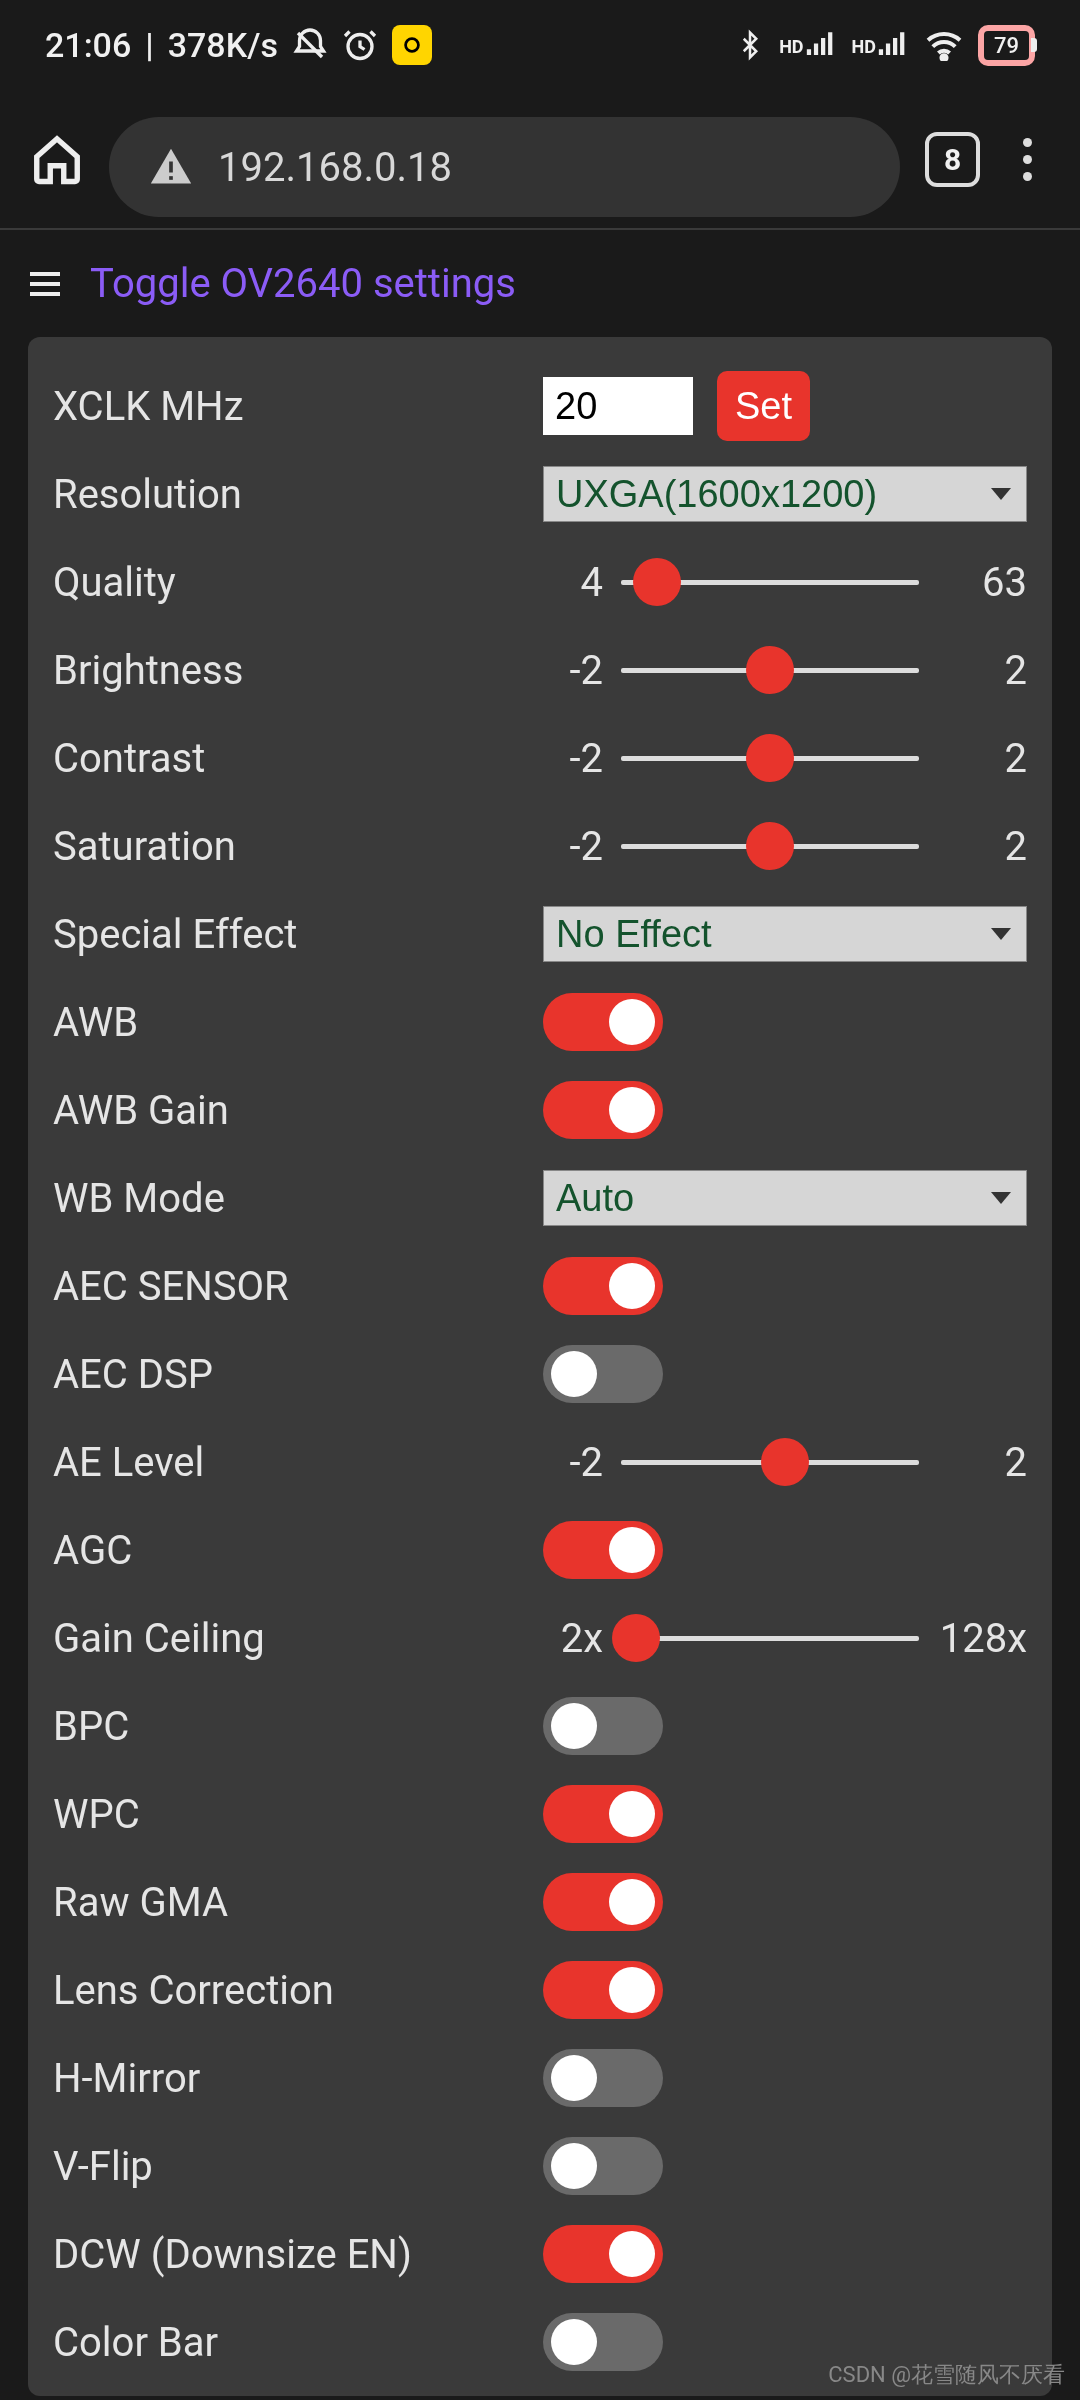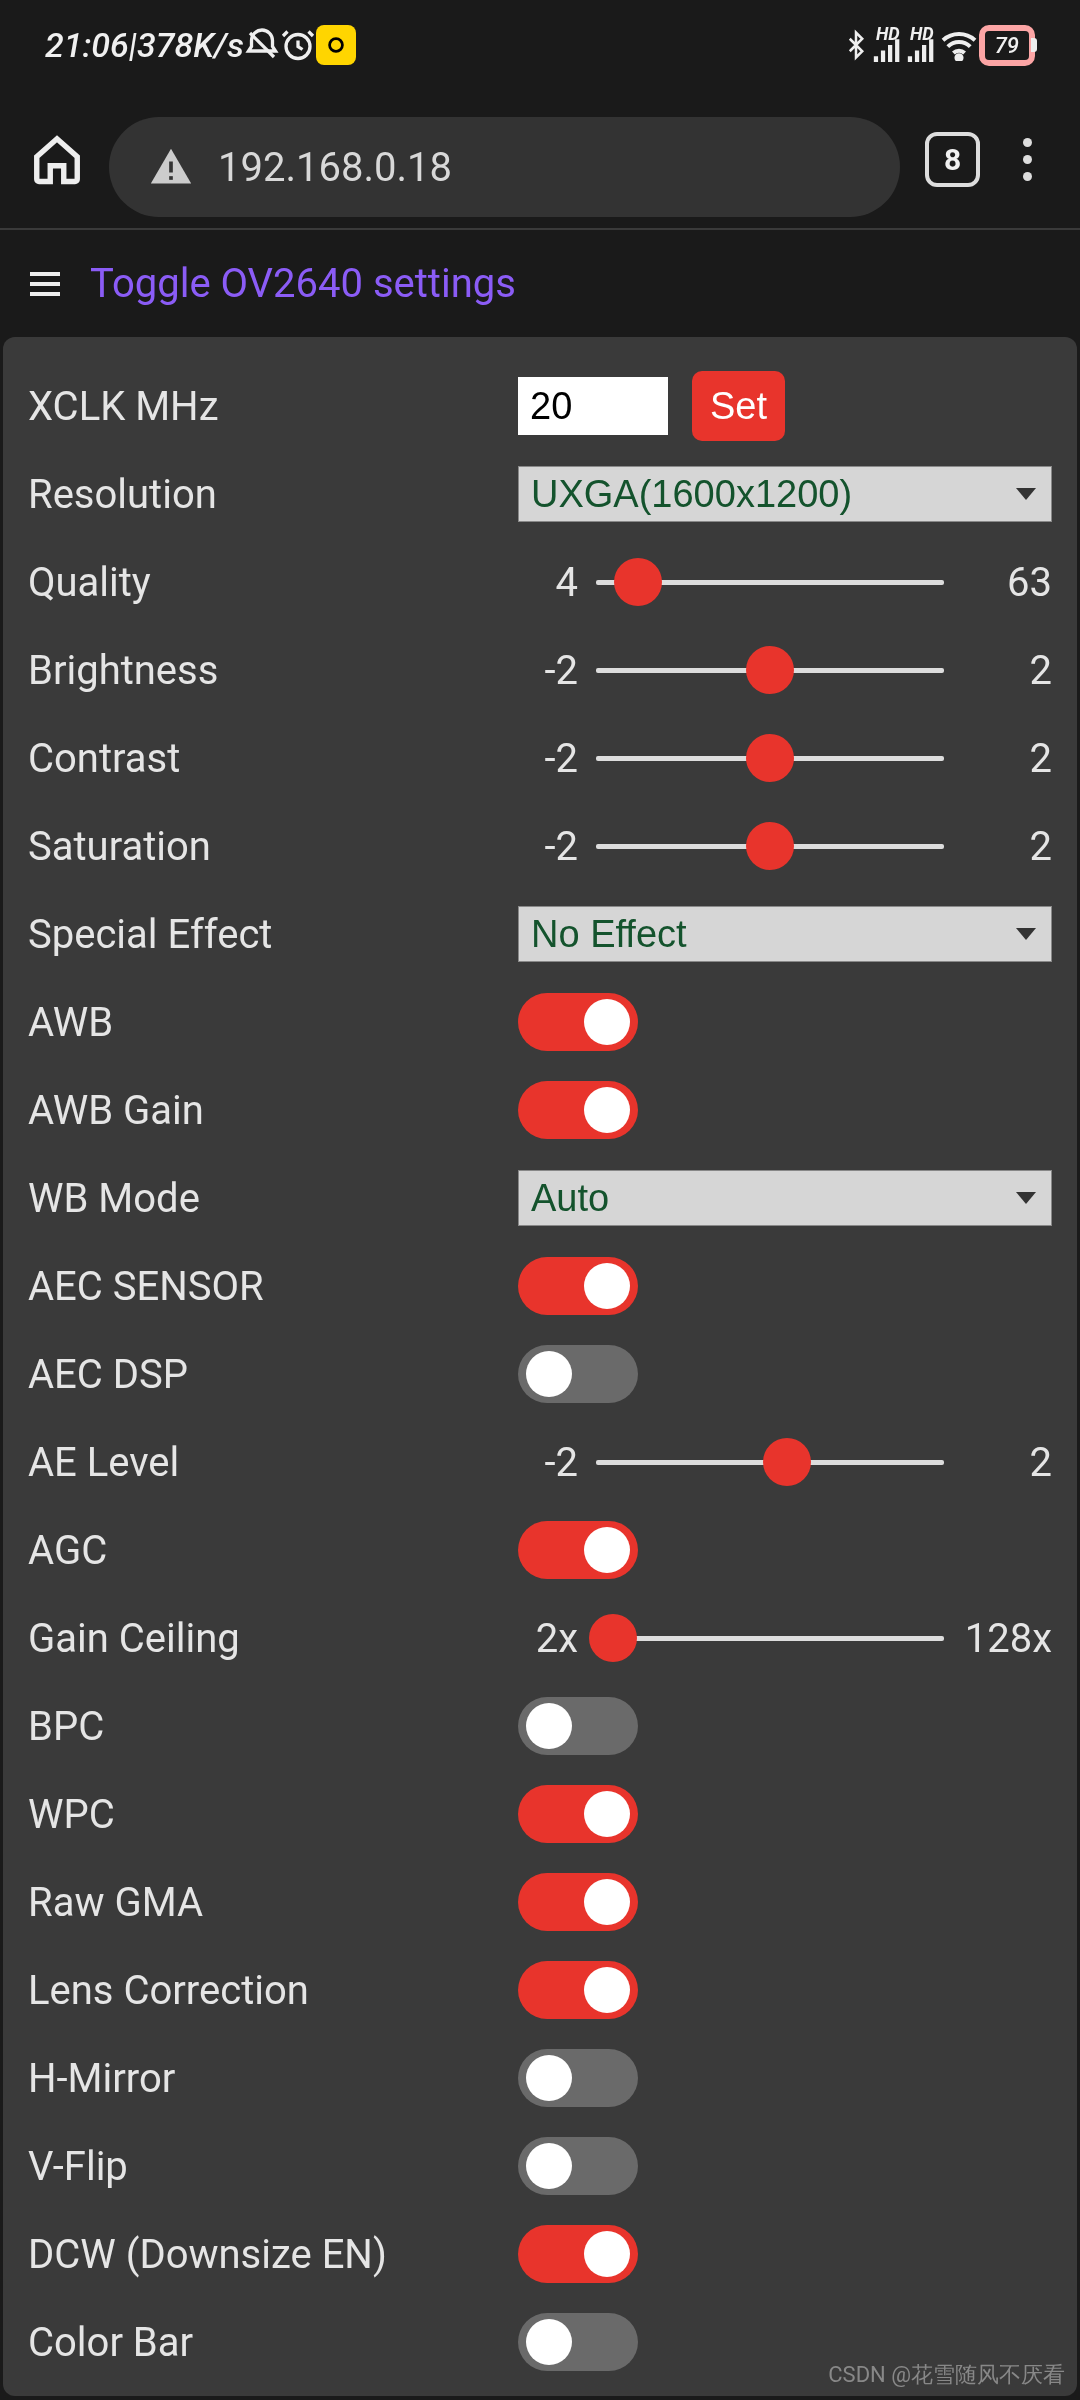--- a/index.html
+++ b/index.html
@@ -18,21 +18,21 @@
     align-items: center;
     justify-content: space-between;
     padding: 0 45px;
     font-size: 34px;
     font-weight: 500;
     background: #1a1a1a;
   }
   .status-left, .status-right {
     display: flex;
     align-items: center;
-    font-style: italic;
+    gap: 14px;
   }
   .status-icon { display:inline-flex; align-items:center; justify-content:center; }
   .status-icon svg { display:block; }
   .camera-badge {
     width: 40px; height: 40px;
     background: #ffd500;
     border-radius: 8px;
     display:flex; align-items:center; justify-content:center;
   }
   .battery-box {
@@ -46,21 +46,21 @@
   .battery-box::after {
     content:"";
     position:absolute;
     right:-8px; top:50%;
     transform:translateY(-50%);
     width:6px; height:14px;
     background:#eee;
     border-radius:0 3px 3px 0;
   }
   .sig-label { font-size:18px; font-weight:700; margin-bottom:-4px; }
-  .sig-stack { display:flex; flex-direction:column; align-items:center; line-height:1; }
+  .sig-stack { display:flex; flex-direction:row; align-items:center; line-height:1; }
   
   .browser-bar {
     height: 140px;
     display:flex;
     align-items:center;
     padding: 0 30px;
     gap: 25px;
     border-bottom: 2px solid #3a3a3a;
     background:#1a1a1a;
   }
@@ -91,21 +91,21 @@
     display:flex;
     align-items:center;
     gap: 25px;
     padding: 30px 25px 30px 25px;
     font-size: 40px;
     font-weight: 400;
     color:#8b5cf6;
   }
   
   .panel {
-    margin: 0 3px;
+    margin: 0 28px;
     background: #3a3a3a;
     border-radius: 12px;
     padding: 25px 25px 10px 25px;
   }
   .row {
     display:flex;
     align-items:center;
     min-height: 88px;
     padding: 0;
   }

